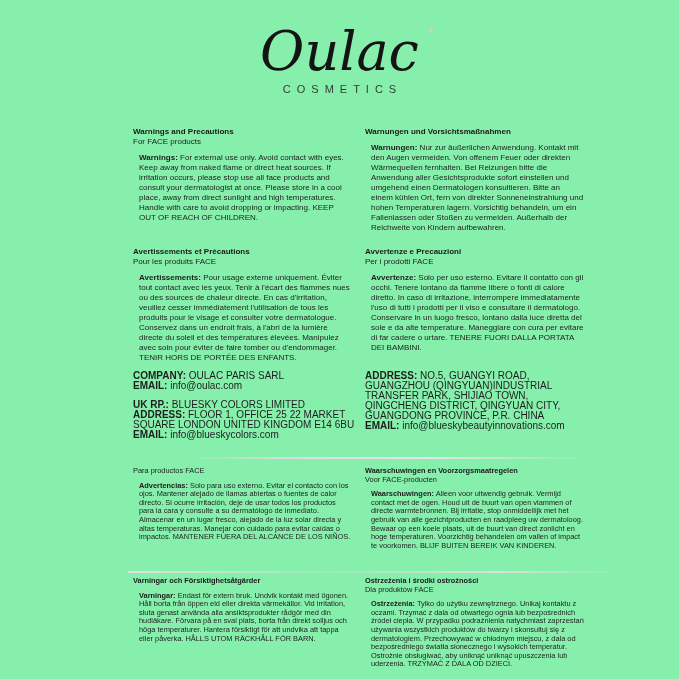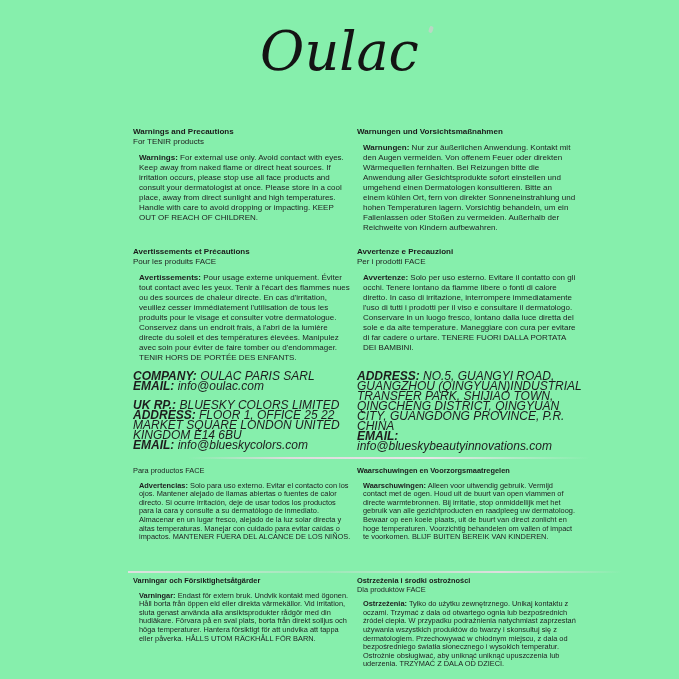--- a/index.html
+++ b/index.html
@@ -23,34 +23,34 @@
   }
   .logo-sub {
     margin-top:1px;
     font-size:11px;
     letter-spacing:6px;
     text-indent:6px;
     color:#3a3a3a;
   }
   
   .content { position:absolute; top:127px; left:133px; width:457px; }
-  .row { display:grid; grid-template-columns:224px 225px; }
+  .row { display:grid; grid-template-columns:224px 225px; column-gap:8px; }
   .row-1 { height:120px; }
   .row-2 { height:124px; }
   .row-3 { height:96px; }
   .row-4 { height:110px; }
   .warn h2 { margin:0; font-size:8px; line-height:10px; font-weight:bold; color:#1a1a1a; }
   .warn .sub { margin:0; font-size:8px; line-height:10px; }
   .warn .body { margin:6px; font-size:8px; line-height:10px; }
   .row-small .warn h2,
   .row-small .warn .sub,
   .row-small .warn .body { font-size:7.4px; line-height:8.6px; }
   strong { font-weight:bold; }
   
-  .info-block { font-size:12px; line-height:10px;font-style:italic; }
+  .info-block { font-size:10px; line-height:10px; }
   .info-gap { height:9px; }
   .info-line { margin:0; }
   
   .artifact { position:absolute; pointer-events:none; }
   .artifact-mark { top:26px; left:429px; width:4px; height:7px; background:#cfcfcf; border-radius:2px; transform:rotate(18deg); opacity:.7; }
   .artifact-line1 { top:457px; left:188px; width:402px; height:2px;
     background:linear-gradient(90deg, rgba(210,210,210,0) 0%, #dcdcdc 25%, #e6e6e6 60%, rgba(210,210,210,0) 100%); }
   .artifact-line2 { top:571px; left:128px; width:494px; height:2px;
     background:linear-gradient(90deg, #e0e0e0 0%, rgba(220,220,220,.25) 40%, #dedede 75%, rgba(220,220,220,0) 100%); }
 </style>
@@ -58,28 +58,29 @@
 <body>
 
 <div class="page">
 
   <div class="artifact artifact-mark"></div>
   <div class="artifact artifact-line1"></div>
   <div class="artifact artifact-line2"></div>
 
   <header class="logo">
     <div class="logo-script">Oulac</div>
+    <div class="logo-sub">COSMETICS</div>
   </header>
 
   <main class="content">
 
     <section class="row row-1">
       <article class="warn">
         <h2>Warnings and Precautions</h2>
-        <p class="sub">For TENIR products</p>
+        <p class="sub">For FACE products</p>
         <p class="body"><strong>Warnings:</strong> <span>For external use only. Avoid contact with eyes. Keep away from naked flame or direct heat sources. If irritation occurs, please stop use all face products and consult your dermatologist at once. Please store in a cool place, away from direct sunlight and high temperatures. Handle with care to avoid dropping or impacting. KEEP OUT OF REACH OF CHILDREN.</span></p>
       </article>
       <article class="warn">
         <h2>Warnungen und Vorsichtsmaßnahmen</h2>
         <p class="body"><strong>Warnungen:</strong> <span>Nur zur äußerlichen Anwendung. Kontakt mit den Augen vermeiden. Von offenem Feuer oder direkten Wärmequellen fernhalten. Bei Reizungen bitte die Anwendung aller Gesichtsprodukte sofort einstellen und umgehend einen Dermatologen konsultieren. Bitte an einem kühlen Ort, fern von direkter Sonneneinstrahlung und hohen Temperaturen lagern. Vorsichtig behandeln, um ein Fallenlassen oder Stoßen zu vermeiden. Außerhalb der Reichweite von Kindern aufbewahren.</span></p>
       </article>
     </section>
 
     <section class="row row-2">
       <article class="warn">
@@ -113,20 +114,21 @@
       </div>
     </section>
 
     <section class="row row-4 row-small">
       <article class="warn">
         <p class="sub">Para productos FACE</p>
         <p class="body"><strong>Advertencias:</strong> <span>Solo para uso externo. Evitar el contacto con los ojos. Mantener alejado de llamas abiertas o fuentes de calor directo. Si ocurre irritación, deje de usar todos los productos para la cara y consulte a su dermatólogo de inmediato. Almacenar en un lugar fresco, alejado de la luz solar directa y altas temperaturas. Manejar con cuidado para evitar caídas o impactos. MANTENER FUERA DEL ALCANCE DE LOS NIÑOS.</span></p>
       </article>
       <article class="warn">
         <h2>Waarschuwingen en Voorzorgsmaatregelen</h2>
+        <p class="sub">Voor FACE-producten</p>
         <p class="body"><strong>Waarschuwingen:</strong> <span>Alleen voor uitwendig gebruik. Vermijd contact met de ogen. Houd uit de buurt van open vlammen of directe warmtebronnen. Bij irritatie, stop onmiddellijk met het gebruik van alle gezichtproducten en raadpleeg uw dermatoloog. Bewaar op een koele plaats, uit de buurt van direct zonlicht en hoge temperaturen. Voorzichtig behandelen om vallen of impact te voorkomen. BLIJF BUITEN BEREIK VAN KINDEREN.</span></p>
       </article>
     </section>
 
     <section class="row row-5 row-small">
       <article class="warn">
         <h2>Varningar och Försiktighetsåtgärder</h2>
         <p class="body"><strong>Varningar:</strong> <span>Endast för extern bruk. Undvik kontakt med ögonen. Håll borta från öppen eld eller direkta värmekällor. Vid irritation, sluta genast använda alla ansiktsprodukter rådgör med din hudläkare. Förvara på en sval plats, borta från direkt solljus och höga temperaturer. Hantera försiktigt för att undvika att tappa eller påverka. HÅLLS UTOM RÄCKHÅLL FÖR BARN.</span></p>
       </article>
       <article class="warn">

